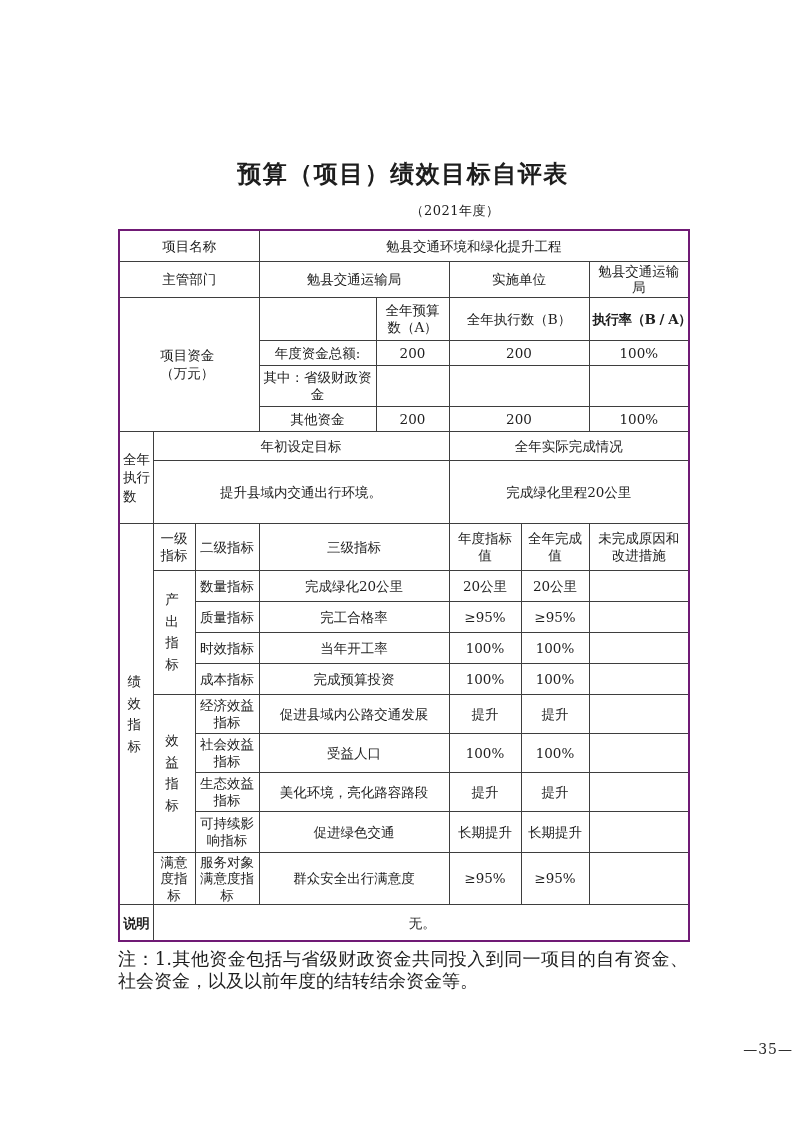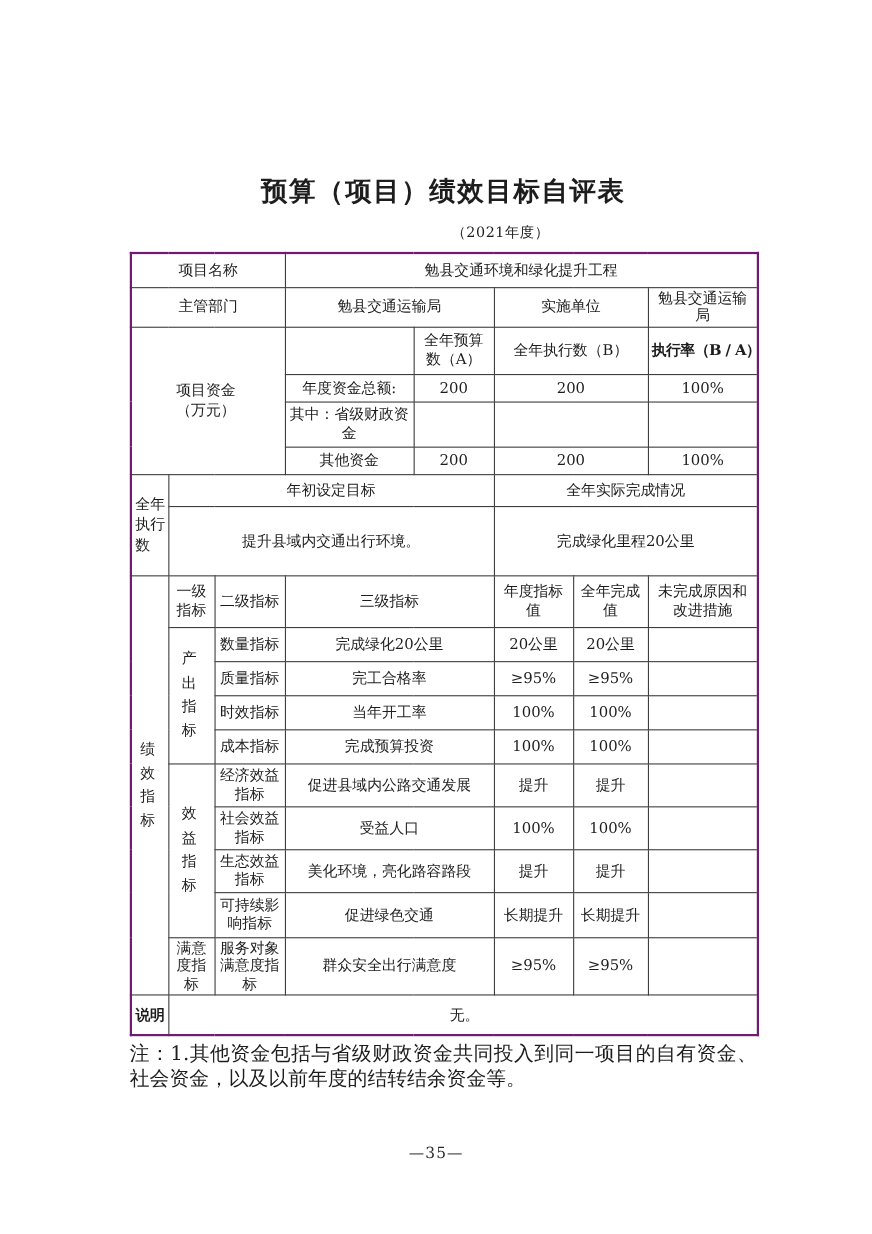--- a/index.html
+++ b/index.html
@@ -27,21 +27,21 @@
   td.nw { white-space:nowrap; overflow:hidden; letter-spacing:-0.5px;font-weight:bold; }
   .vt { display:inline-block; text-align:left; }
   .w1 { width:1.3em; line-height:1.6; }
   .w2 { width:2.1em; line-height:1.35; }
   .w4 { width:4.3em; line-height:1.35; }
   .notes { margin-top:6px; font-size:18px; line-height:21.5px; text-align:justify; }
   .notes p { margin:0; }
   .notes p.ind { text-indent:2em; }
   .pagenum {
     position:absolute; top:1041px; left:0; width:100%;
-    text-align:center; font-size:14px; letter-spacing:1px; color:#2a2a2a;
+    text-align:right; font-size:14px; letter-spacing:1px; color:#2a2a2a;
   }
 </style>
 </head>
 <body>
 
 <div class="page">
   <div class="doc">
     <h1 class="title">预算（项目）绩效目标自评表</h1>
     <div class="subtitle">（2021年度）</div>
 

